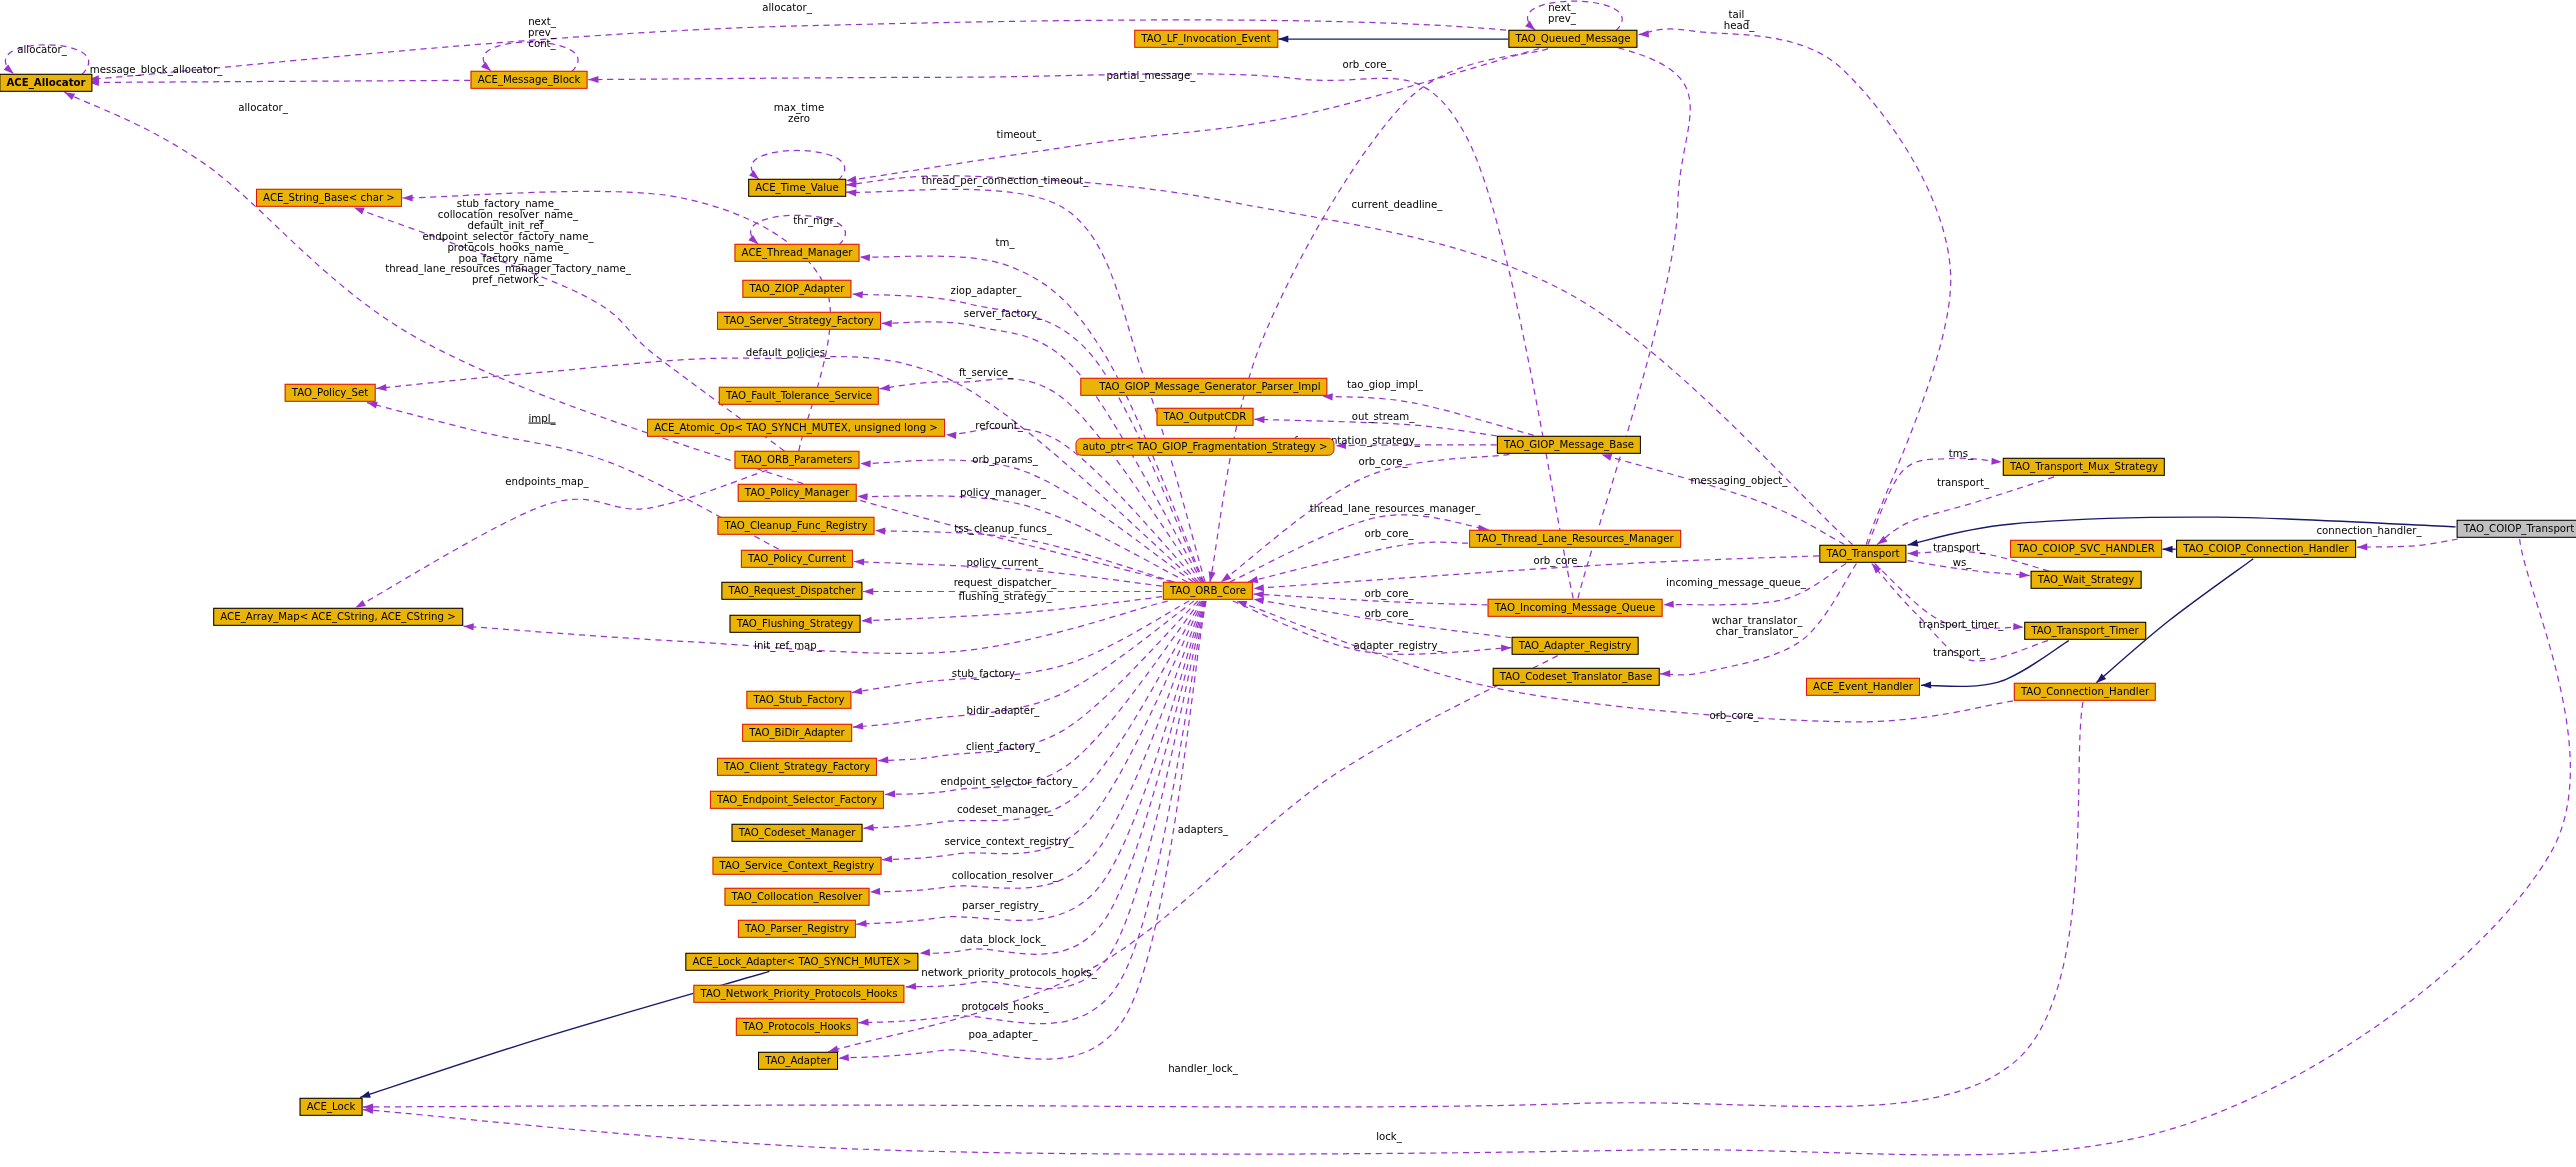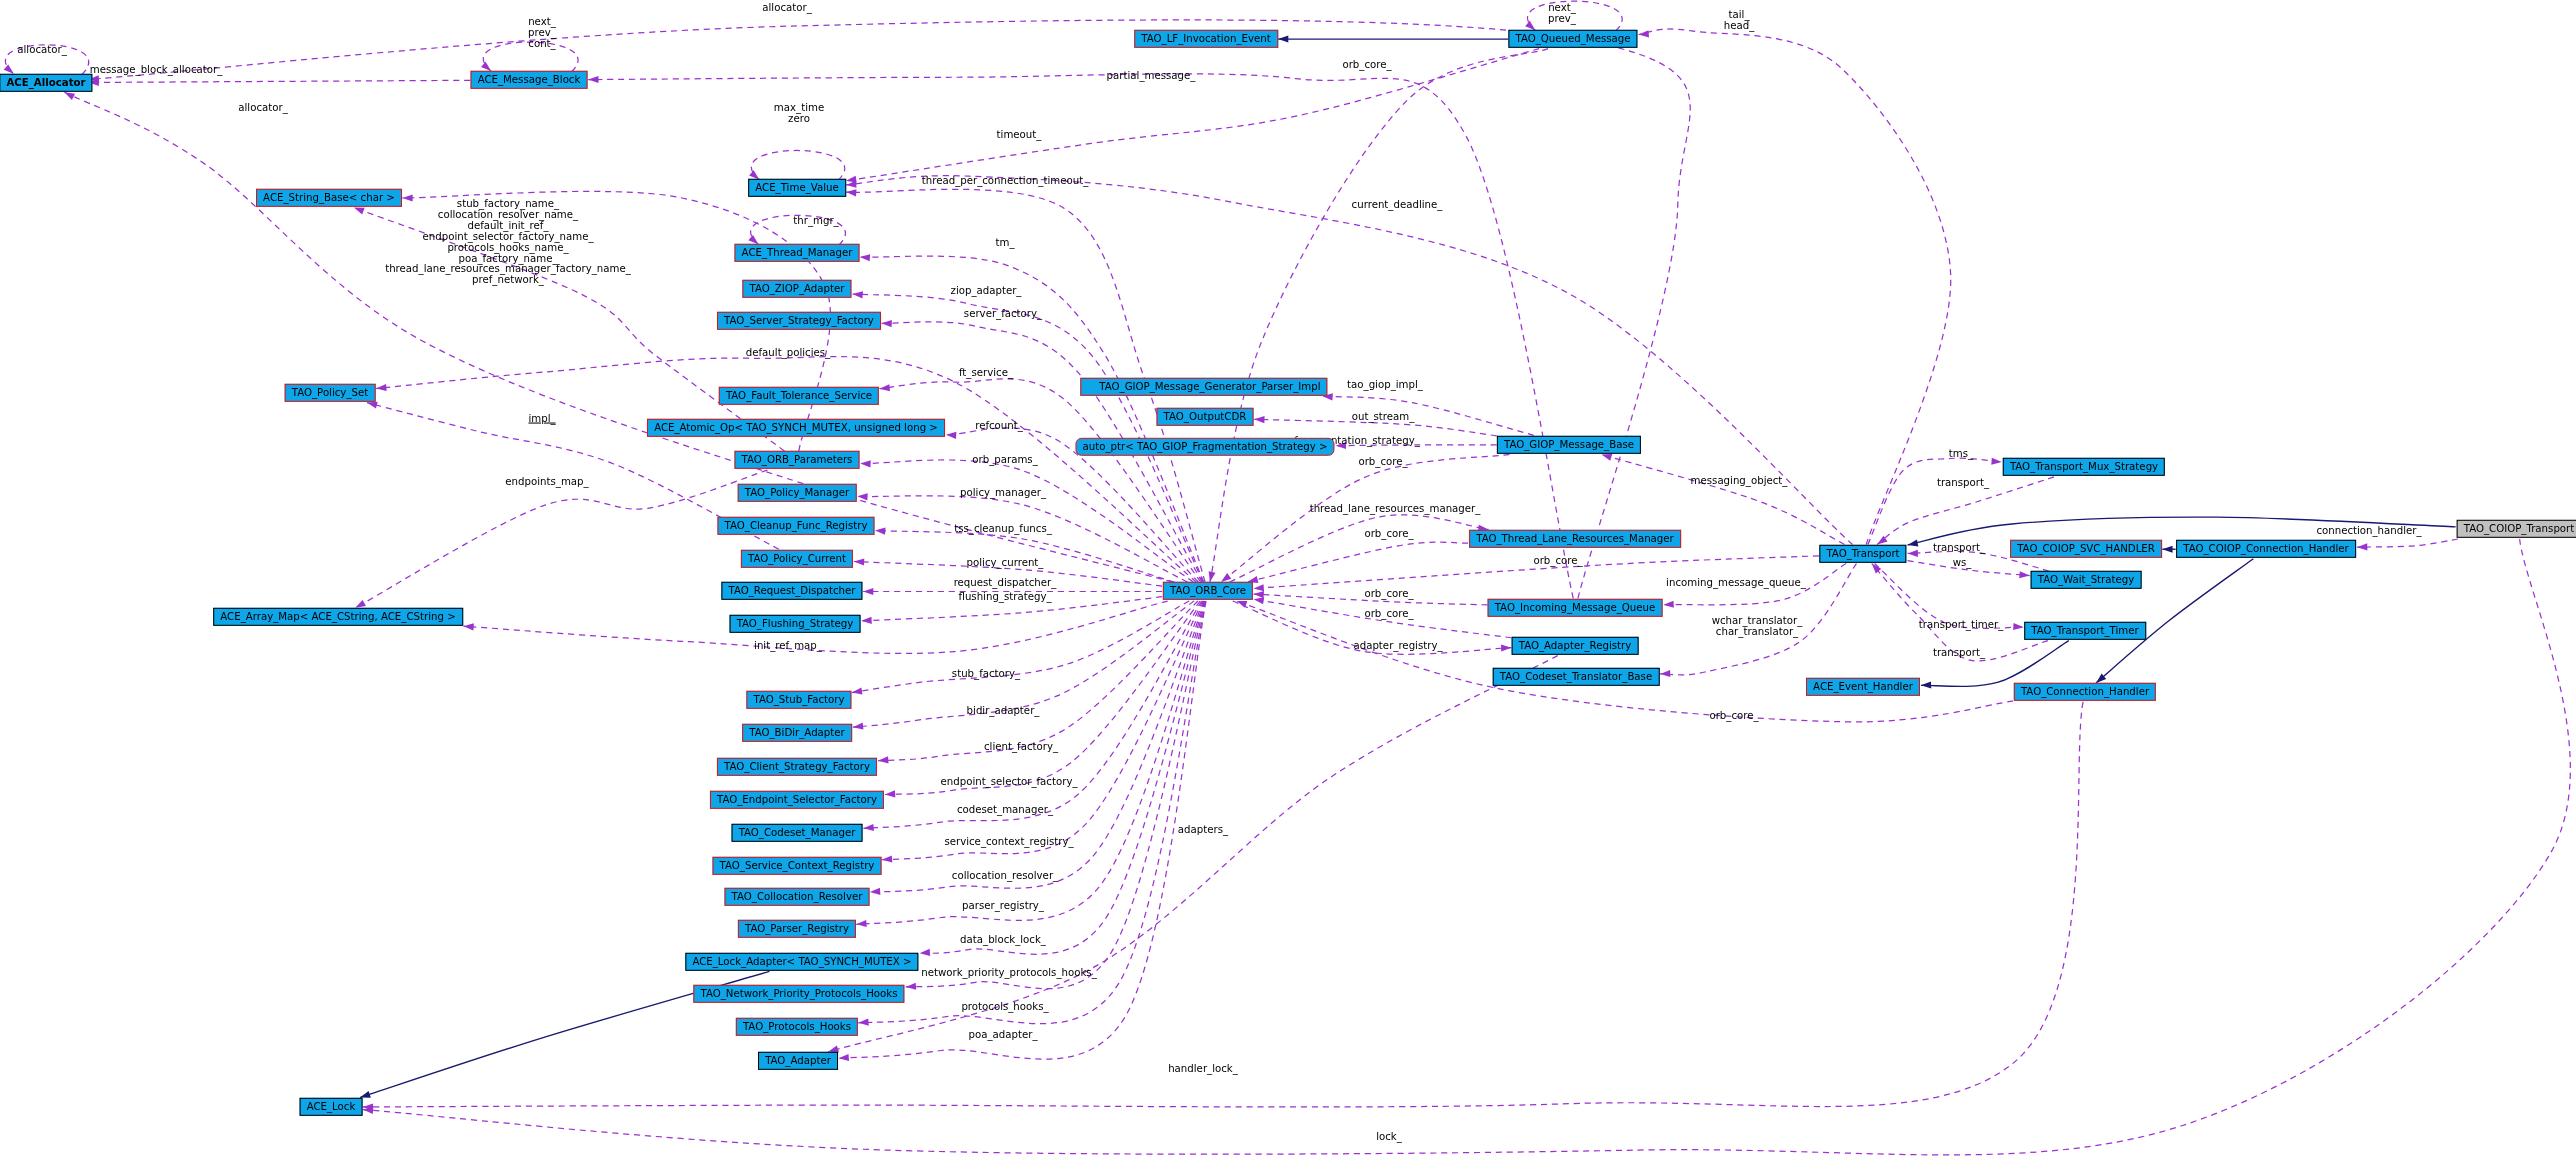--- a/index.html
+++ b/index.html
@@ -1,19 +1,19 @@
 <!DOCTYPE html>
 <html style="font-size:11px"><head>
 <meta charset="utf-8">
 <style>
   html,body{margin:0;padding:0;background:#ffffff;}
   #diagram{position:relative;width:2576px;height:1168px;background:#ffffff;overflow:hidden;
            font-family:"DejaVu Sans",sans-serif;}
   #edges-svg{position:absolute;left:0;top:0;width:100%;height:100%;}
-  .node{position:absolute;transform:translate(-50%,-50%);background:#0ea5e9;
+  .node{position:absolute;transform:translate(-50%,-50%);background:#eab308;
         border:1.4px solid #000000;padding:2px 6.1px 2.7px 6.1px;font-size:10.2px;line-height:1.15;
         color:#000;white-space:nowrap;cursor:pointer;}
   .node.border-red{border-color:#e3120f;}
   .node.fill-gray{background:#c0c0c0;}
   .edge-label{position:absolute;transform:translate(-50%,-50%);font-size:10.2px;line-height:1.07;
         color:#000;text-align:center;white-space:pre;pointer-events:none;}
 </style>
 </head>
 <body>
 
@@ -210,21 +210,21 @@
       <span class="edge-label" style="left: 1005px; top: 460px;">orb_params_</span>
       <span class="edge-label" style="left: 1003px; top: 493px;">policy_manager_</span>
       <span class="edge-label" style="left: 1003px; top: 529px;">tss_cleanup_funcs_</span>
       <span class="edge-label" style="left: 1005px; top: 563px;">policy_current_</span>
       <span class="edge-label" style="left: 1005px; top: 583px;">request_dispatcher_</span>
       <span class="edge-label" style="left: 1005px; top: 597px;">flushing_strategy_</span>
       <span class="edge-label" style="left: 788px; top: 646px;">init_ref_map_</span>
       <span class="edge-label" style="left: 547px; top: 482px;">endpoints_map_</span>
       <span class="edge-label" style="left: 986px; top: 674px;">stub_factory_</span>
       <span class="edge-label" style="left: 1003px; top: 711px;">bidir_adapter_</span>
-      <span class="edge-label" style="left: 1003px; top: 747px; margin-left: 18px;">client_factory_</span>
+      <span class="edge-label" style="left: 1003px; top: 747px;">client_factory_</span>
       <span class="edge-label" style="left: 1009px; top: 782px;">endpoint_selector_factory_</span>
       <span class="edge-label" style="left: 1005px; top: 810px;">codeset_manager_</span>
       <span class="edge-label" style="left: 1009px; top: 842px;">service_context_registry_</span>
       <span class="edge-label" style="left: 1005px; top: 876px; text-align: right;">collocation_resolver_</span>
       <span class="edge-label" style="left: 1003px; top: 906px;">parser_registry_</span>
       <span class="edge-label" style="left: 1003px; top: 940px;">data_block_lock_</span>
       <span class="edge-label" style="left: 1009px; top: 973px;">network_priority_protocols_hooks_</span>
       <span class="edge-label" style="left: 1005px; top: 1007px;">protocols_hooks_</span>
       <span class="edge-label" style="left: 1003px; top: 1035px;">poa_adapter_</span>
       <span class="edge-label" style="left: 1203px; top: 830px;">adapters_</span>

